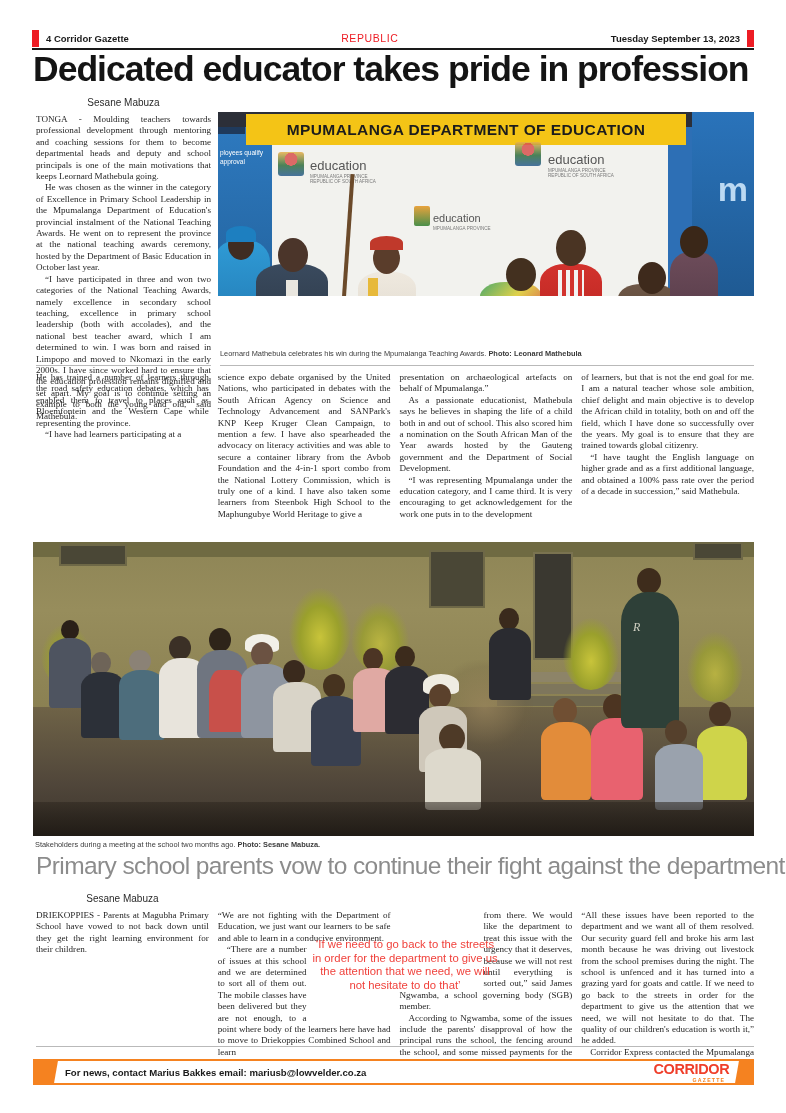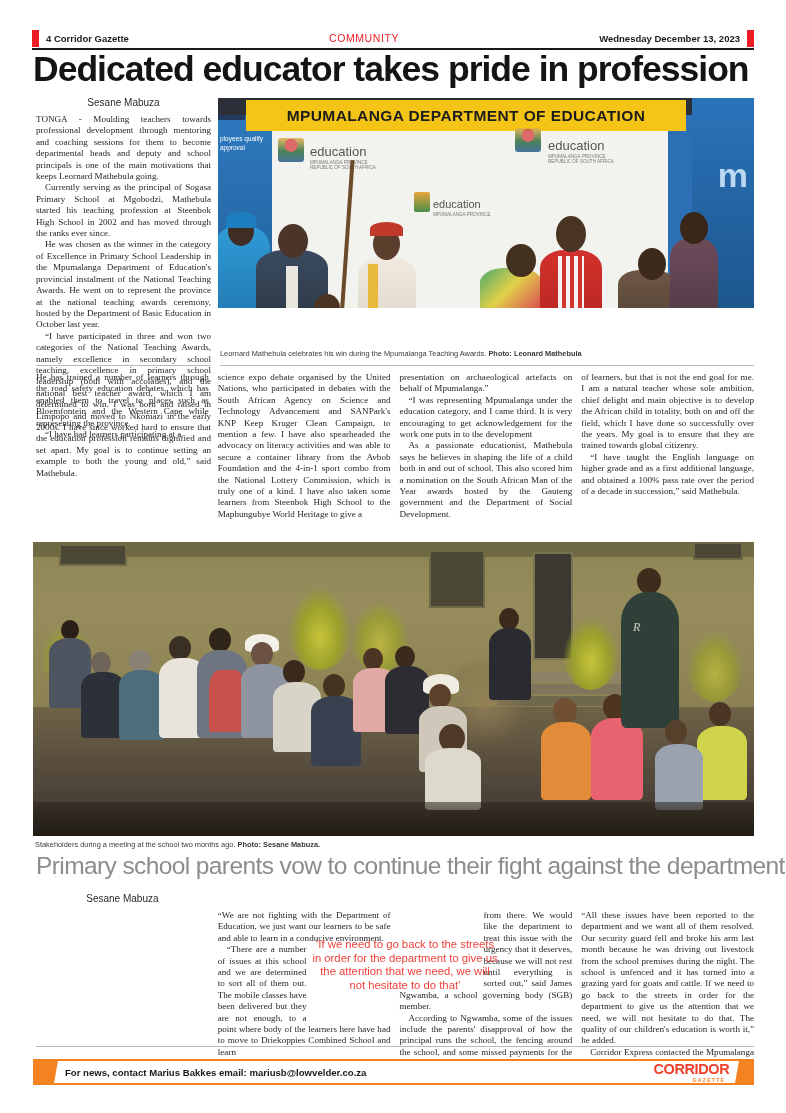--- a/index.html
+++ b/index.html
@@ -109,22 +109,22 @@
   }
   .bodytext p {
     margin: 0;
     text-indent: 9px;
   }
   .bodytext p.noindent { text-indent: 0; }
 
   
   .photo1 {
     position: absolute;
-    left: 218px; top: 98px;
-    width: 536px; height: 210px;
+    left: 218px; top: 112px;
+    width: 536px; height: 184px;
     overflow: hidden;
     background: #6d6258;
   }
   .p1-backdrop {
     position: absolute; inset: 0;
     background:
       linear-gradient(180deg, #2c2f38 0%, #2c2f38 8%, transparent 8%),
       linear-gradient(90deg,
         #1f3a5c 0%, #1f3a5c 5%,
         #2d6fb5 5%, #2d6fb5 10%,
@@ -352,22 +352,22 @@
   }
 </style>
 </head>
 <body>
 
 <div class="page">
 
   <div class="masthead">
     <div class="mast-tick"></div>
     <div class="mast-left">4 Corridor Gazette</div>
-    <div class="mast-center">COMMUNITY</div>
-    <div class="mast-right">Wednesday December 13, 2023</div>
+    <div class="mast-center">REPUBLIC</div>
+    <div class="mast-right">Tuesday September 13, 2023</div>
     <div class="mast-tick"></div>
   </div>
   <div class="mast-rule"></div>
 
   <div class="headline1">Dedicated educator takes pride in profession</div>
 
   <div class="photo1">
     <div class="p1-backdrop"></div>
 
     <div class="p1-sidebanner" style="left:0;top:22px;width:54px;height:228px;background:linear-gradient(180deg,#2d78bd 0%,#1f5b92 100%);"></div>
@@ -432,21 +432,20 @@
 
   <div class="caption cap1">
     <span>Leornard Mathebula celebrates his win during the Mpumalanga Teaching Awards.</span>
     <span class="credit">Photo: Leonard Mathebula</span>
   </div>
 
   <div class="s1-col1">
     <div class="byline">Sesane Mabuza</div>
     <div class="bodytext">
       <p class="noindent">TONGA - Moulding teachers towards professional development through mentoring and coaching sessions for them to become departmental heads and deputy and school principals is one of the main motivations that keeps Leornard Mathebula going.</p>
-      <p>Currently serving as the principal of Sogasa Primary School at Mgobodzi, Mathebula started his teaching profession at Steenbok High School in 2002 and has moved through the ranks ever since.</p>
       <p>He was chosen as the winner in the category of Excellence in Primary School Leadership in the Mpumalanga Department of Education's provincial instalment of the National Teaching Awards. He went on to represent the province at the national teaching awards ceremony, hosted by the Department of Basic Education in October last year.</p>
       <p>“I have participated in three and won two categories of the National Teaching Awards, namely excellence in secondary school teaching, excellence in primary school leadership (both with accolades), and the national best teacher award, which I am determined to win. I was born and raised in Limpopo and moved to Nkomazi in the early 2000s. I have since worked hard to ensure that the education profession remains dignified and set apart. My goal is to continue setting an example to both the young and old,” said Mathebula.</p>
     </div>
   </div>
 
   <div class="rule" style="left:36px;top:365px;width:175px;"></div>
   <div class="rule" style="left:220px;top:365px;width:534px;"></div>
 
   <div class="s1-lower">
     <div class="col">
@@ -456,22 +455,22 @@
       </div>
     </div>
     <div class="col">
       <div class="bodytext">
         <p class="noindent">science expo debate organised by the United Nations, who participated in debates with the South African Agency on Science and Technology Advancement and SANPark's KNP Keep Kruger Clean Campaign, to mention a few. I have also spearheaded the advocacy on literacy activities and was able to secure a container library from the Avbob Foundation and the 4-in-1 sport combo from the National Lottery Commission, which is truly one of a kind. I have also taken some learners from Steenbok High School to the Maphungubye World Heritage to give a</p>
       </div>
     </div>
     <div class="col">
       <div class="bodytext">
         <p class="noindent">presentation on archaeological artefacts on behalf of Mpumalanga.”</p>
+        <p>As a passionate educationist, Mathebula says he believes in shaping the life of a child both in and out of school. This also scored him a nomination on the South African Man of the Year awards hosted by the Gauteng government and the Department of Social Development.</p>
         <p>“I was representing Mpumalanga under the education category, and I came third. It is very encouraging to get acknowledgement for the work one puts in to the development</p>
-        <p>As a passionate educationist, Mathebula says he believes in shaping the life of a child both in and out of school. This also scored him a nomination on the South African Man of the Year awards hosted by the Gauteng government and the Department of Social Development.</p>
       </div>
     </div>
     <div class="col">
       <div class="bodytext">
         <p class="noindent">of learners, but that is not the end goal for me. I am a natural teacher whose sole ambition, chief delight and main objective is to develop the African child in totality, both on and off the field, which I have done so successfully over the years. My goal is to ensure that they are trained towards global citizenry.</p>
         <p>“I have taught the English language on higher grade and as a first additional language, and obtained a 100% pass rate over the period of a decade in succession,” said Mathebula.</p>
       </div>
     </div>
   </div>
 
@@ -561,20 +560,21 @@
     <span>Stakeholders during a meeting at the school two months ago.</span>
     <span class="credit">Photo: Sesane Mabuza.</span>
   </div>
 
   <div class="headline2">Primary school parents vow to continue their fight against the department</div>
 
   <div class="s2">
     <div class="col">
       <div class="byline">Sesane Mabuza</div>
       <div class="bodytext">
+        <p class="noindent">DRIEKOPPIES - Parents at Magubha Primary School have vowed to not back down until they get the right learning environment for their children.</p>
       </div>
     </div>
     <div class="col">
       <div style="height:17px;"></div>
       <div class="bodytext">
         <p class="noindent">“We are not fighting with the Department of Education, we just want our learners to be safe and able to learn in a conducive environment.</p>
         <p>
           <span class="wrap-left"></span>
           <span>“There are a number of issues at this school and we are determined to sort all of them out. The mobile classes have been delivered but they are not enough, to a point where body of the learners here have had to move to Driekoppies Combined School and learn</span>
         </p>

